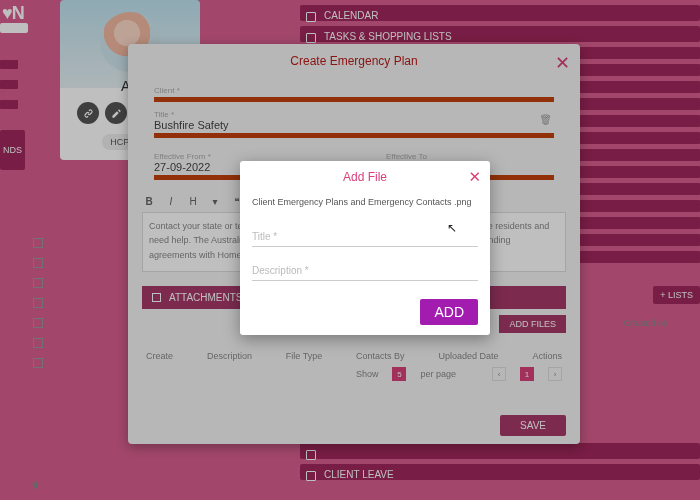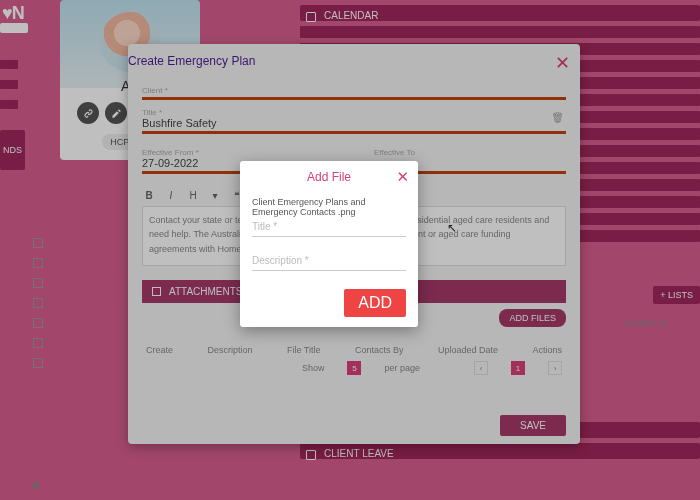--- a/index.html
+++ b/index.html
@@ -26,50 +26,50 @@
   .profile{position:absolute;left:60px;top:0;width:140px;height:160px;background:linear-gradient(#bfe3f0 0%,#e8f2f5 55%,#fff 55%);border-radius:4px;text-align:center}
   .avatar{width:60px;height:60px;border-radius:50%;background:radial-gradient(circle at 45% 35%,#fcd9c9 0 25%,#f2b8a0 26% 45%,#cfe6ee 46% 100%);margin:12px auto 6px}
   .pname{font-size:14px;color:#333}
   .chips{display:flex;justify-content:center;gap:6px;margin-top:8px}
   .chip{width:22px;height:22px;border-radius:50%;background:#555;display:inline-flex;align-items:center;justify-content:center}
   .chip svg{width:11px;height:11px;fill:#fff}
   .hcp{display:inline-block;margin-top:10px;background:#eee;color:#555;font-size:9px;padding:3px 8px;border-radius:10px}
 
   
   .modal{position:absolute;left:128px;top:44px;width:452px;height:400px;background:#f5f5f5;border-radius:4px;box-shadow:0 3px 12px rgba(0,0,0,.3);z-index:40}
-  .m-title{text-align:left;color:#4c1d95;padding:10px 0;font-size:12px}
+  .m-title{text-align:center;color:#b91c1c;padding:10px 0;font-size:12px}
   .close-x{position:absolute;right:10px;top:8px;font-size:18px;color:#d8417a;cursor:pointer}
   .m-body{padding:0 14px}
-  .fld{margin:6px 0;border-bottom:3px solid #c2410c;padding:2px 0;position:relative}
+  .fld{margin:6px 12px;border-bottom:5px solid #c2410c;padding:2px 0;position:relative}
   .fld .lbl{font-size:8px;color:#aaa}
   .fld .val{font-size:11px;color:#444}
   .trash{position:absolute;right:2px;top:6px;font-size:10px;color:#999}
   .dates{display:flex;gap:40px;margin-top:6px}
   .dates .fld{flex:1}
   .toolbar{display:flex;gap:8px;margin:10px 0 4px;font-size:10px;color:#666;font-family:serif}
   .toolbar span{width:14px;text-align:center;cursor:pointer}
   .rte{background:#fff;border:1px solid #ddd;padding:6px;font-size:9px;color:#888;line-height:1.6;height:60px;overflow:hidden}
   .attach-bar{background:#a63a6a;color:#fff;font-size:10px;padding:6px 10px;margin:14px 0 0;display:flex;align-items:center;gap:8px}
   .attach-bar .box{width:9px;height:9px;border:1px solid #fff}
-  .addfiles{float:right;margin:6px 0;background:#a63a6a;color:#fff;font-size:9px;padding:4px 10px;border-radius:8px}
+  .addfiles{float:right;margin:6px 0;background:#a63a6a;color:#fff;font-size:9px;padding:4px 10px;border-radius:0}
   .cols{display:flex;clear:both;font-size:9px;color:#888;padding:12px 4px 0;justify-content:space-between}
-  .pager{display:flex;align-items:center;gap:23px;font-size:9px;color:#888;padding:6px 4px;justify-content:flex-end}
+  .pager{display:flex;align-items:center;gap:14px;font-size:9px;color:#888;padding:6px 4px;justify-content:flex-end}
   .pg{width:14px;height:14px;display:inline-flex;align-items:center;justify-content:center;border:1px solid #ddd;font-size:8px}
   .pg.active{background:#d8417a;color:#fff;border-color:#d8417a}
   .save{position:absolute;right:14px;bottom:8px;background:#a63a6a;color:#fff;font-size:10px;padding:5px 20px;border-radius:2px}
 
   
-  .dialog{position:absolute;left:240px;top:161px;width:178px;background:#fff;border-radius:3px;box-shadow:0 4px 16px rgba(0,0,0,.35);z-index:60;padding-bottom:10px}
+  .dialog{position:absolute;left:240px;top:161px;width:250px;background:#fff;border-radius:3px;box-shadow:0 4px 16px rgba(0,0,0,.35);z-index:60;padding-bottom:10px}
   .d-title{text-align:center;color:#d8417a;font-size:12px;padding:9px 0}
   .d-close{position:absolute;right:9px;top:7px;font-size:15px;color:#d8417a;cursor:pointer}
   .d-body{padding:0 12px}
-  .fname{font-size:9px;color:#555;margin:4px 0 0}
+  .fname{font-size:9px;color:#555;margin:4px 0 20px}
   .d-input{border:none;border-bottom:1px solid #ccc;width:100%;font-size:10px;padding:4px 0;margin-bottom:14px;outline:none}
   .d-input::placeholder{color:#bbb}
-  .d-add{float:right;margin:4px 12px 0 0;background:#ef4444;color:#fff;font-size:16px;padding:5px 14px;border:none;border-radius:2px;cursor:pointer}
+  .d-add{float:right;margin:4px 12px 0 0;background:#a21caf;color:#fff;font-size:14px;padding:5px 14px;border:none;border-radius:2px;cursor:pointer}
   .cursor{position:absolute;left:447px;top:221px;font-size:12px;color:#222;z-index:70;pointer-events:none}
 </style>
 </head>
 <body>
 
 <div class="left-logo">♥N</div>
 <div class="left-box"></div>
 <div class="left-line" style="top:60px"></div>
 <div class="left-line" style="top:80px"></div>
 <div class="left-line" style="top:100px"></div>
@@ -78,20 +78,21 @@
 <div class="sq" style="top:258px"></div>
 <div class="sq" style="top:278px"></div>
 <div class="sq" style="top:298px"></div>
 <div class="sq" style="top:318px"></div>
 <div class="sq" style="top:338px"></div>
 <div class="sq" style="top:358px"></div>
 <div class="tri"></div>
 
 <div class="bg-right">
   <div class="bg-bar">CALENDAR</div>
+  <div class="bg-bar">TASKS &amp; SHOPPING LISTS</div>
   <div class="thin-bar"></div>
     <div class="thin-bar"></div>
   <div class="thin-bar"></div>
     <div class="thin-bar"></div>
   <div class="thin-bar"></div>
     <div class="thin-bar"></div>
   <div class="thin-bar"></div>
     <div class="thin-bar"></div>
   <div class="thin-bar"></div>
     <div class="thin-bar"></div>
@@ -166,21 +167,21 @@
     </div>
     <div class="rte">Contact your state or territory government if you need to relocate residential aged care residents and need help. The Australian Government has obligations under its grant or aged care funding agreements with Home Care Package providers.**</div>
     <div class="attach-bar">
         <span class="box"></span>
         <span>ATTACHMENTS</span>
       </div>
     <span class="addfiles">ADD FILES</span>
     <div class="cols">
       <span>Create</span>
         <span>Description</span>
-        <span>File Title</span>
+        <span>File Type</span>
         <span>Contacts By</span>
         <span>Uploaded Date</span>
         <span>Actions</span>
     </div>
     <div class="pager">
       <span>Show</span>
       <span class="pg active">5</span>
       <span>per page</span>
       <span style="width:8px"></span>
       <span class="pg">‹</span>

